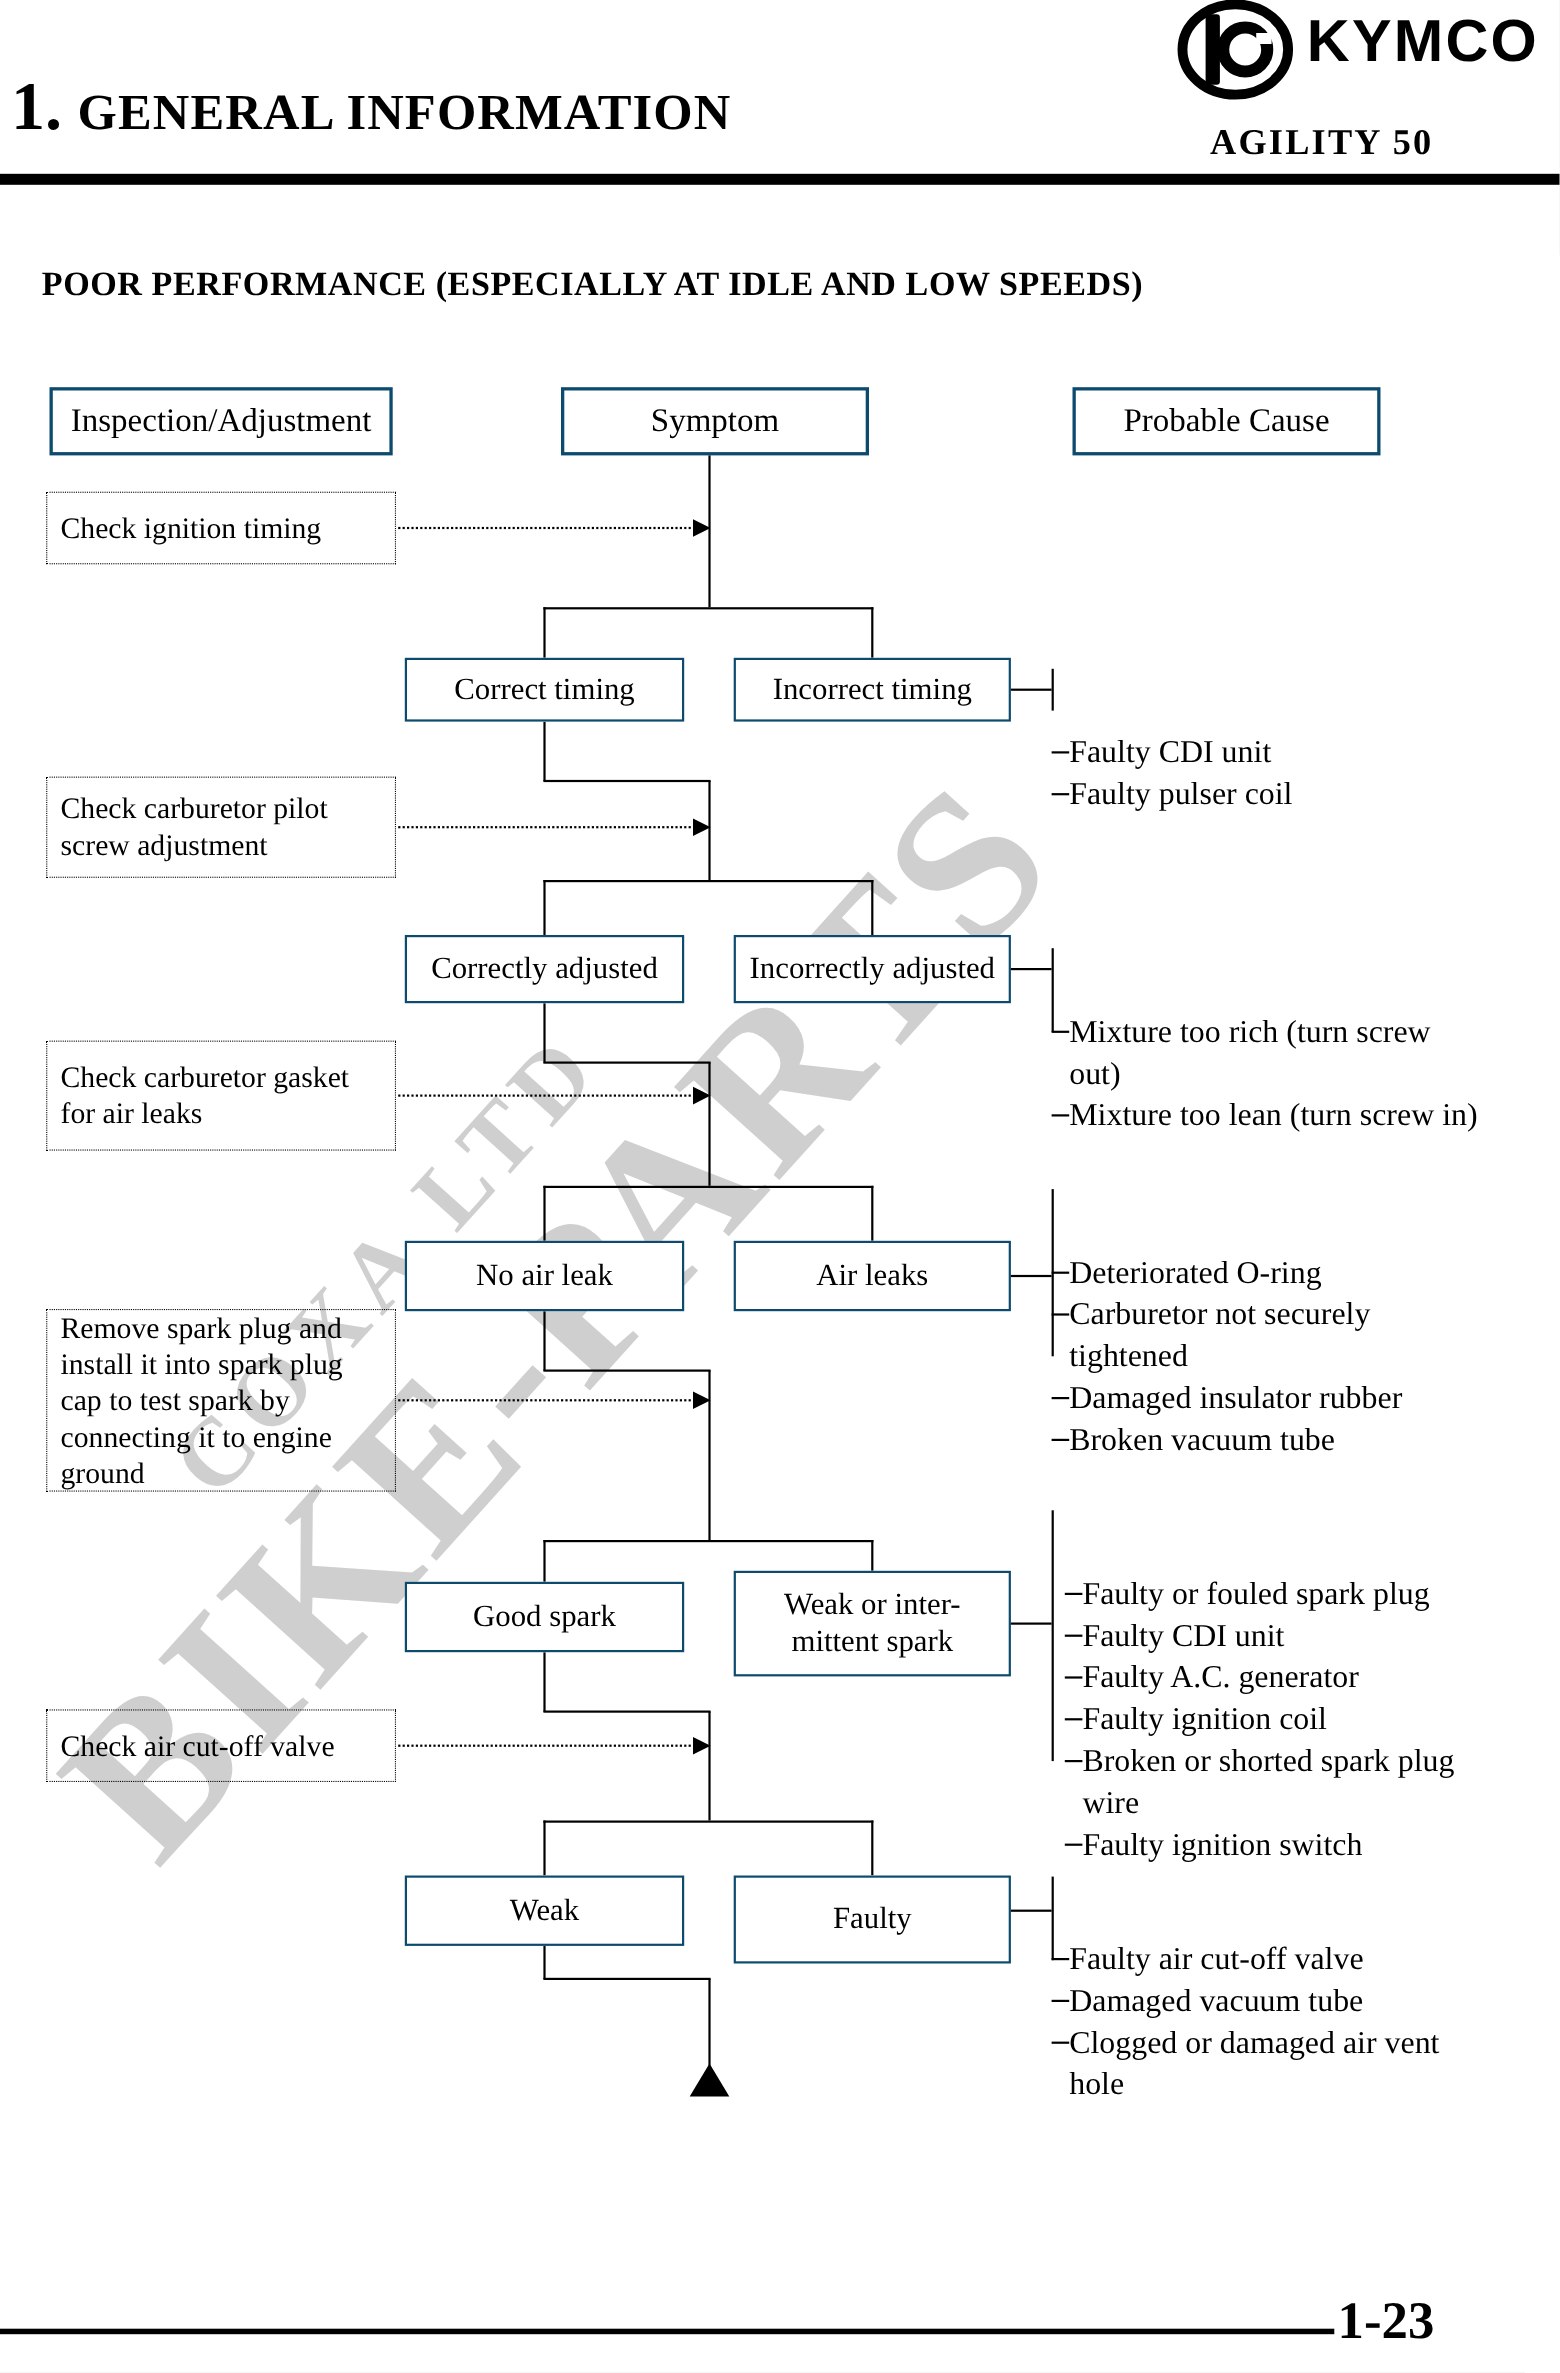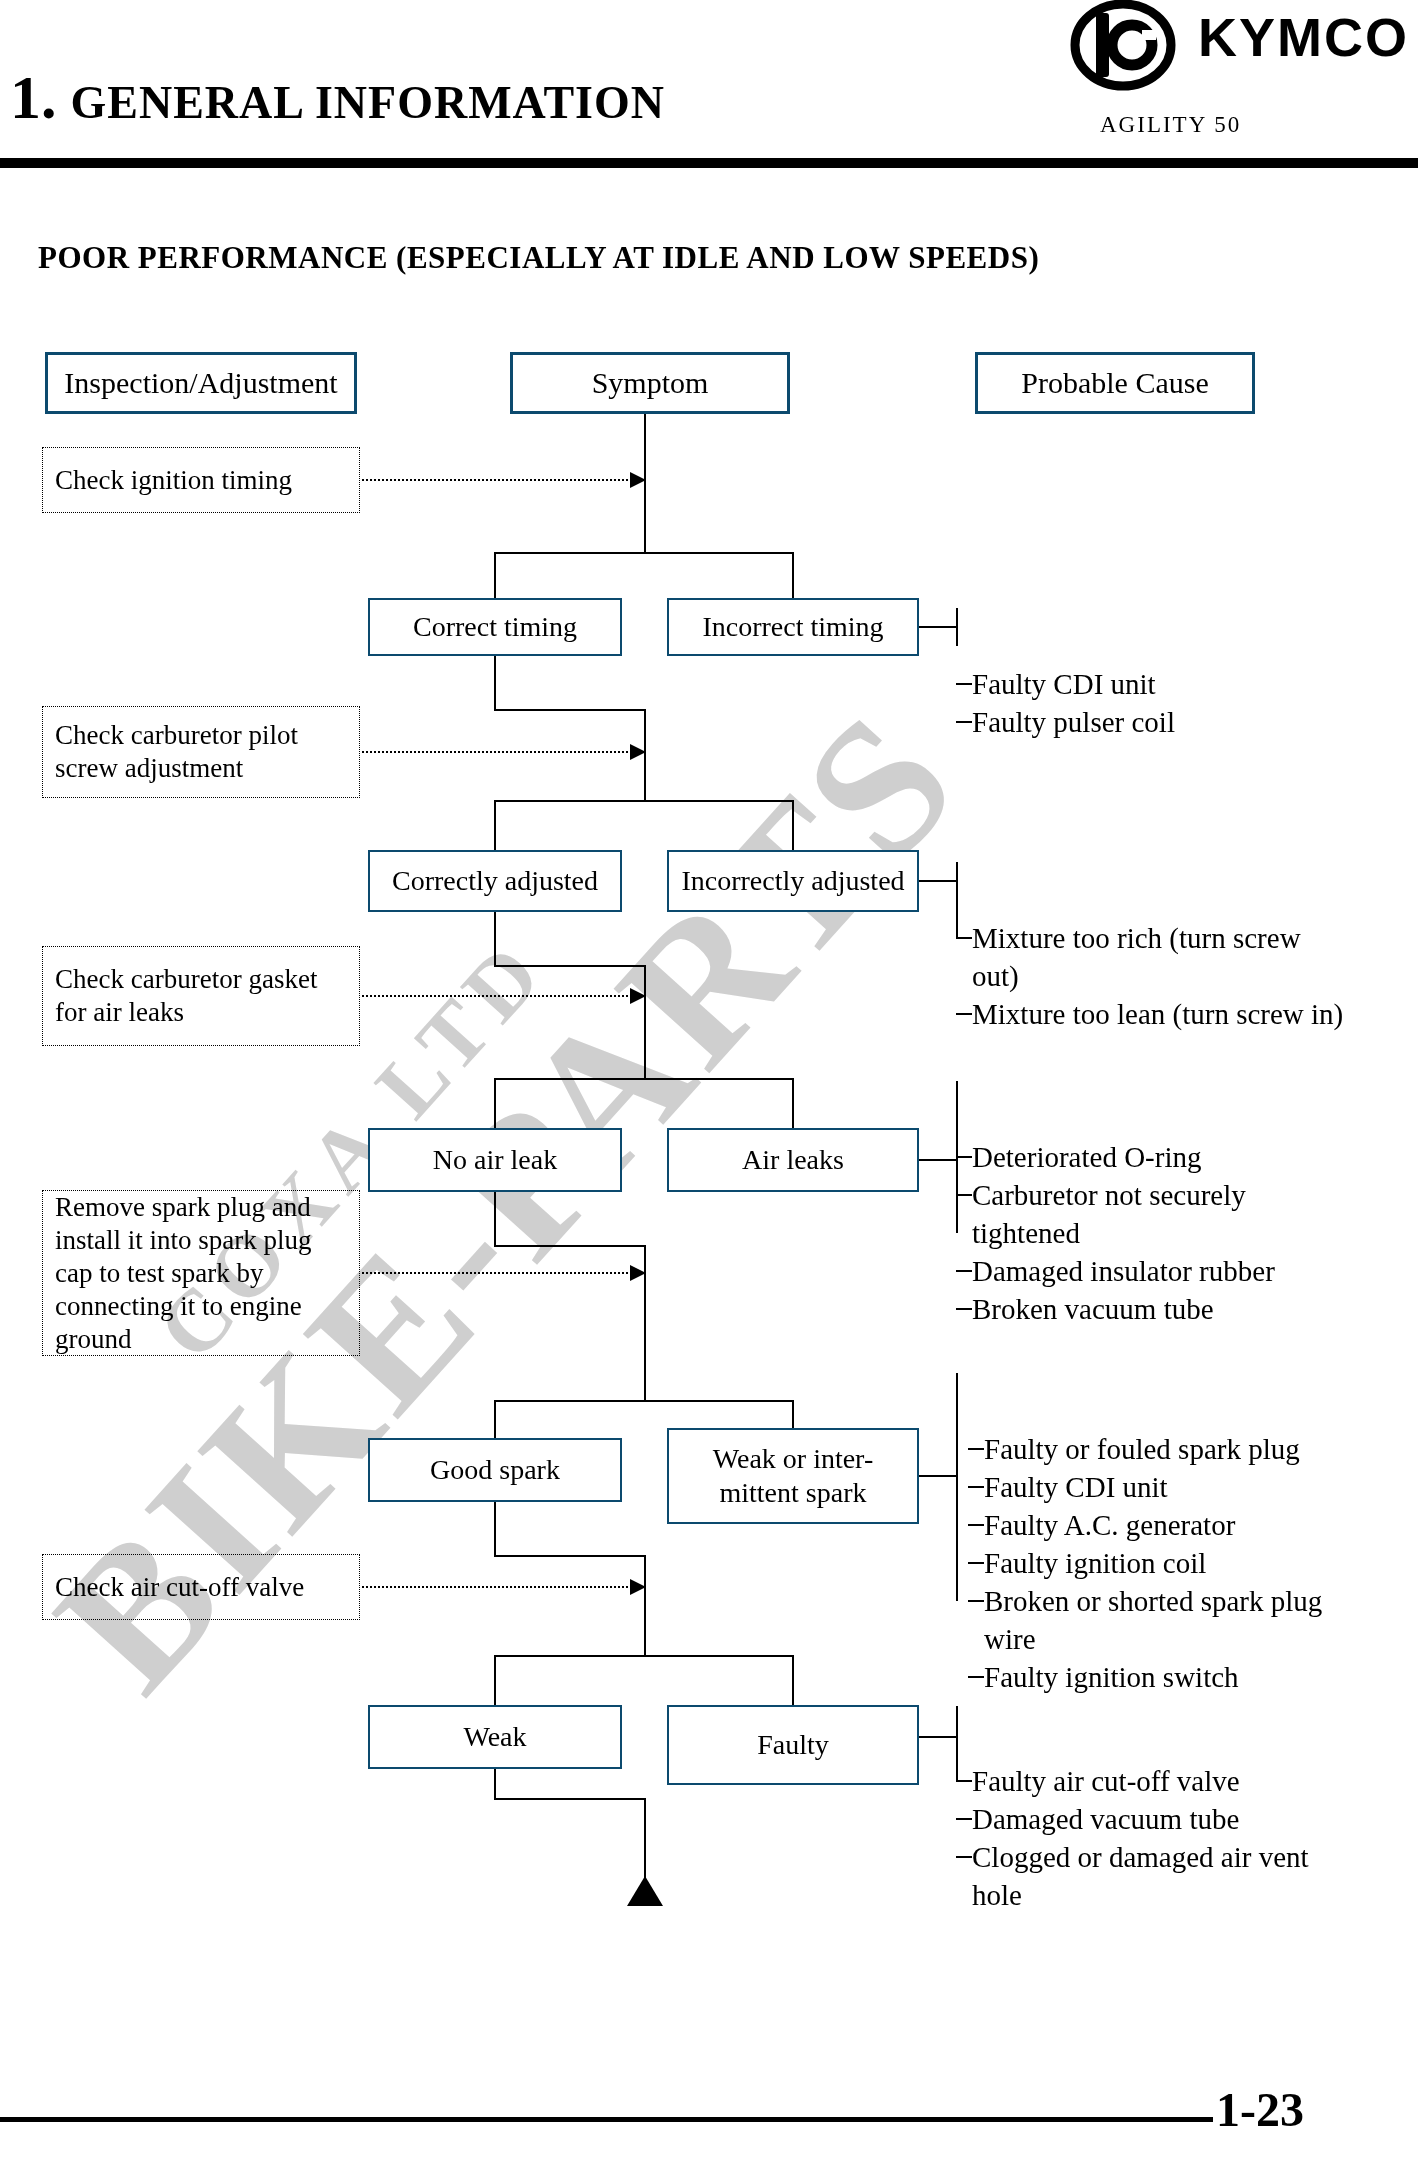--- a/index.html
+++ b/index.html
@@ -7,26 +7,26 @@
         font-family:"Liberation Serif","DejaVu Serif",serif;color:#000;overflow:hidden;}
 
   
   .wm{position:absolute;color:#c7c7c7;font-weight:bold;white-space:nowrap;
       transform:rotate(-48deg);transform-origin:left center;z-index:0;opacity:.85;}
   .wm1{left:95px;top:1545px;font-size:195px;letter-spacing:6px;}
   .wm2{left:175px;top:1295px;font-size:88px;letter-spacing:10px;}
 
   
   .brandtext{position:absolute;left:1188px;top:6px;font-family:"Liberation Sans","DejaVu Sans",sans-serif;
-             font-weight:bold;font-size:54px;letter-spacing:2px;margin-left:10px;}
+             font-weight:bold;font-size:54px;letter-spacing:2px;}
   .emblem{position:absolute;left:1070px;top:0px;}
   .chapter{position:absolute;left:10px;top:62px;display:flex;align-items:baseline;font-weight:bold;}
   .chapter .num{font-size:62px;}
   .chapter .ttl{font-size:46px;margin-left:14px;letter-spacing:1px;}
-  .model{position:absolute;left:1100px;top:112px;font-size:23px;font-weight:normal;letter-spacing:2px;}
+  .model{position:absolute;left:1100px;top:112px;font-size:33px;font-weight:bold;letter-spacing:2px;}
   .toprule{position:absolute;left:0;top:158px;width:1418px;height:10px;background:#000;}
 
   .sectitle{position:absolute;left:38px;top:240px;font-size:31px;font-weight:bold;letter-spacing:.5px;}
 
   
   .vline{position:absolute;width:2px;background:#000;}
   .hline{position:absolute;height:2px;background:#000;}
   .box{position:absolute;border:2px solid #0c4a6e;background:#fff;display:flex;align-items:center;
        justify-content:center;text-align:center;font-size:28px;line-height:34px;white-space:pre-line;
        box-sizing:border-box;}

